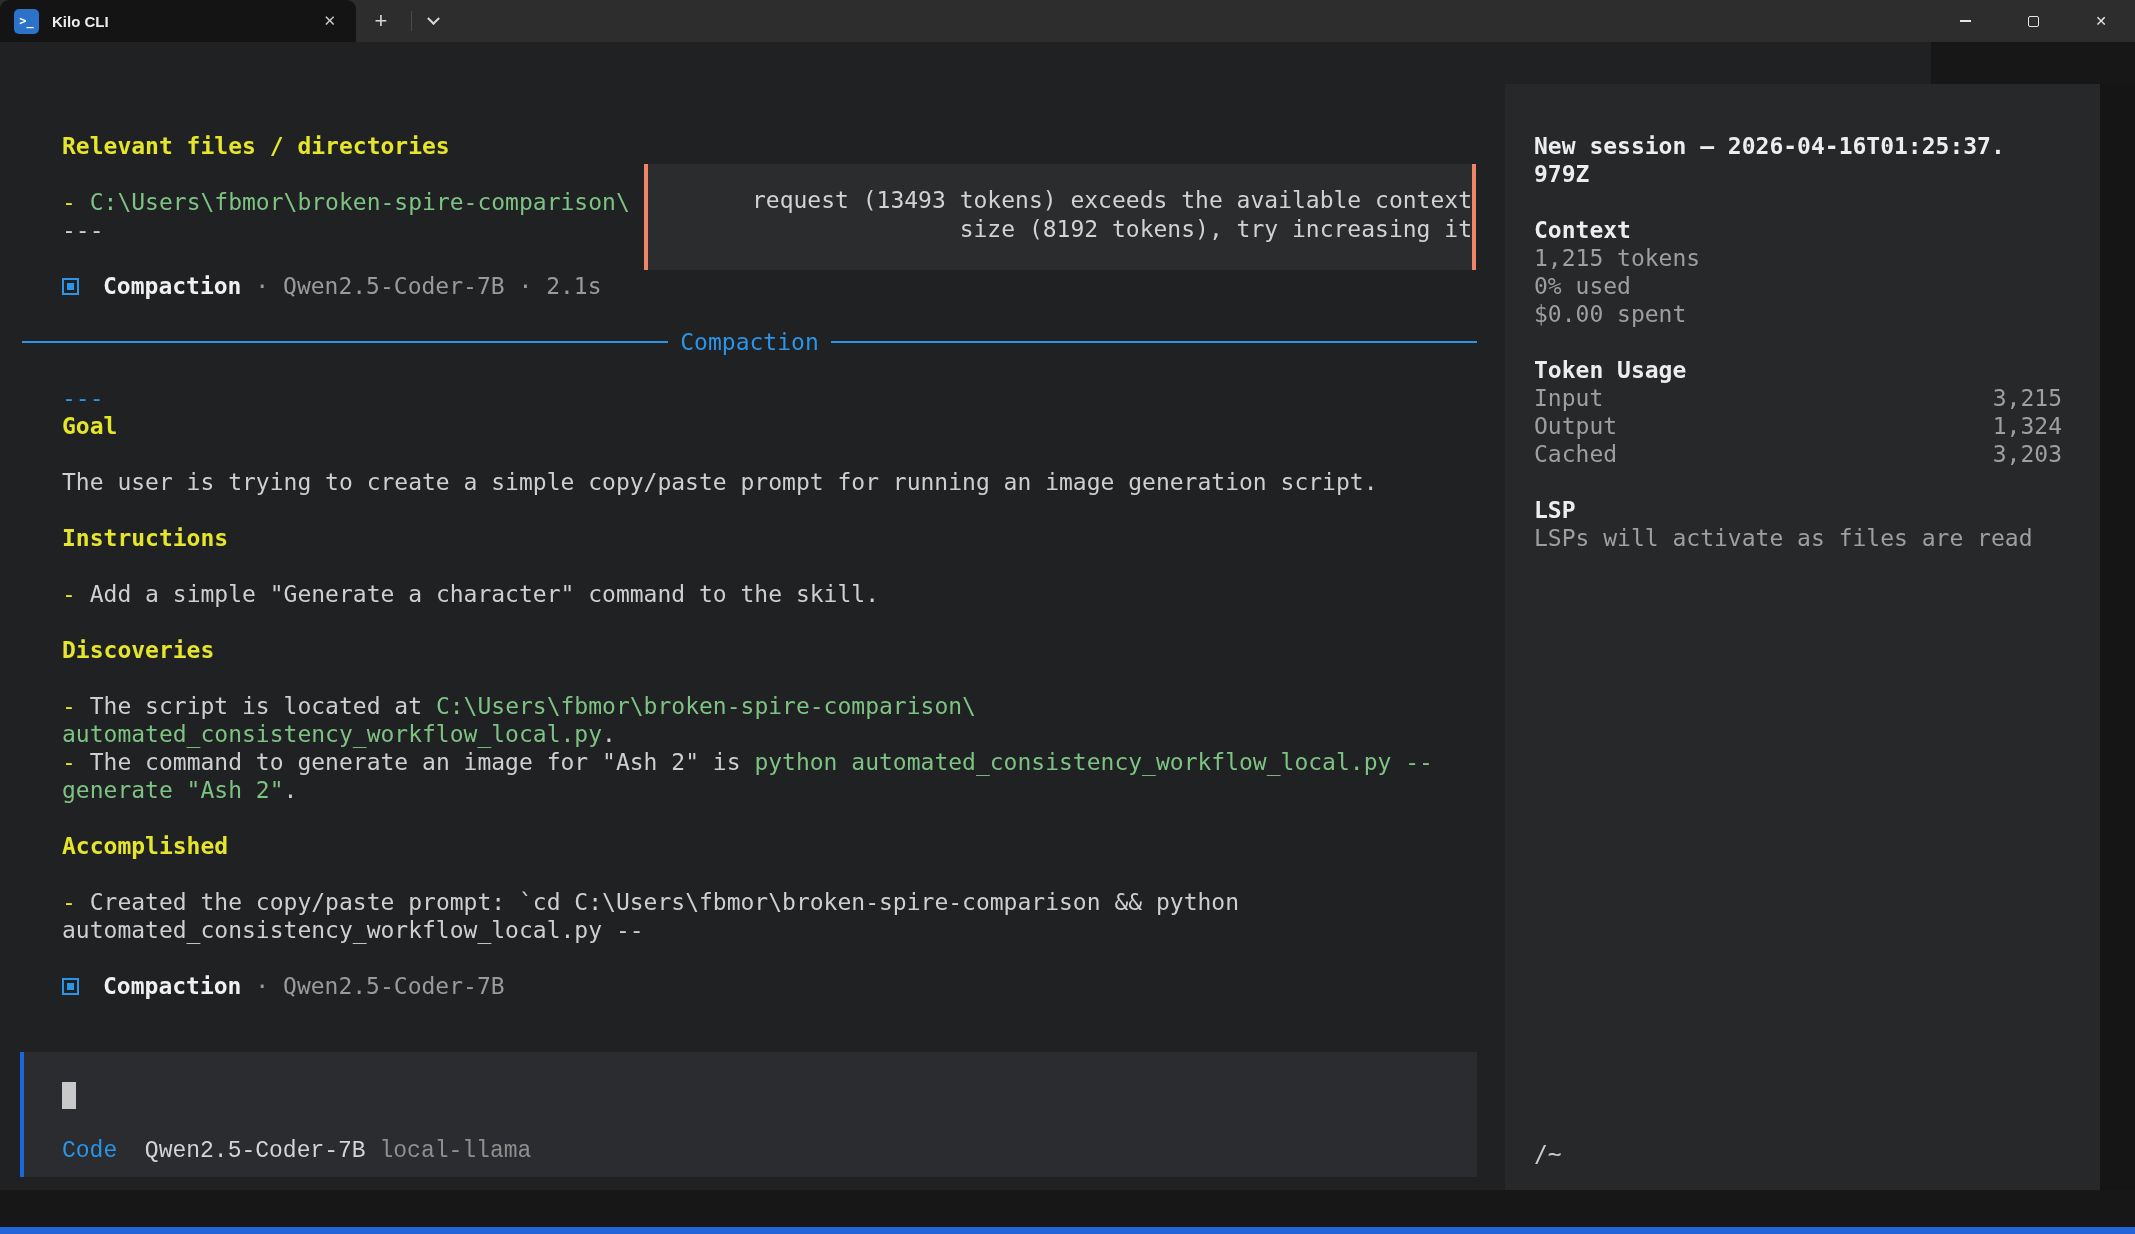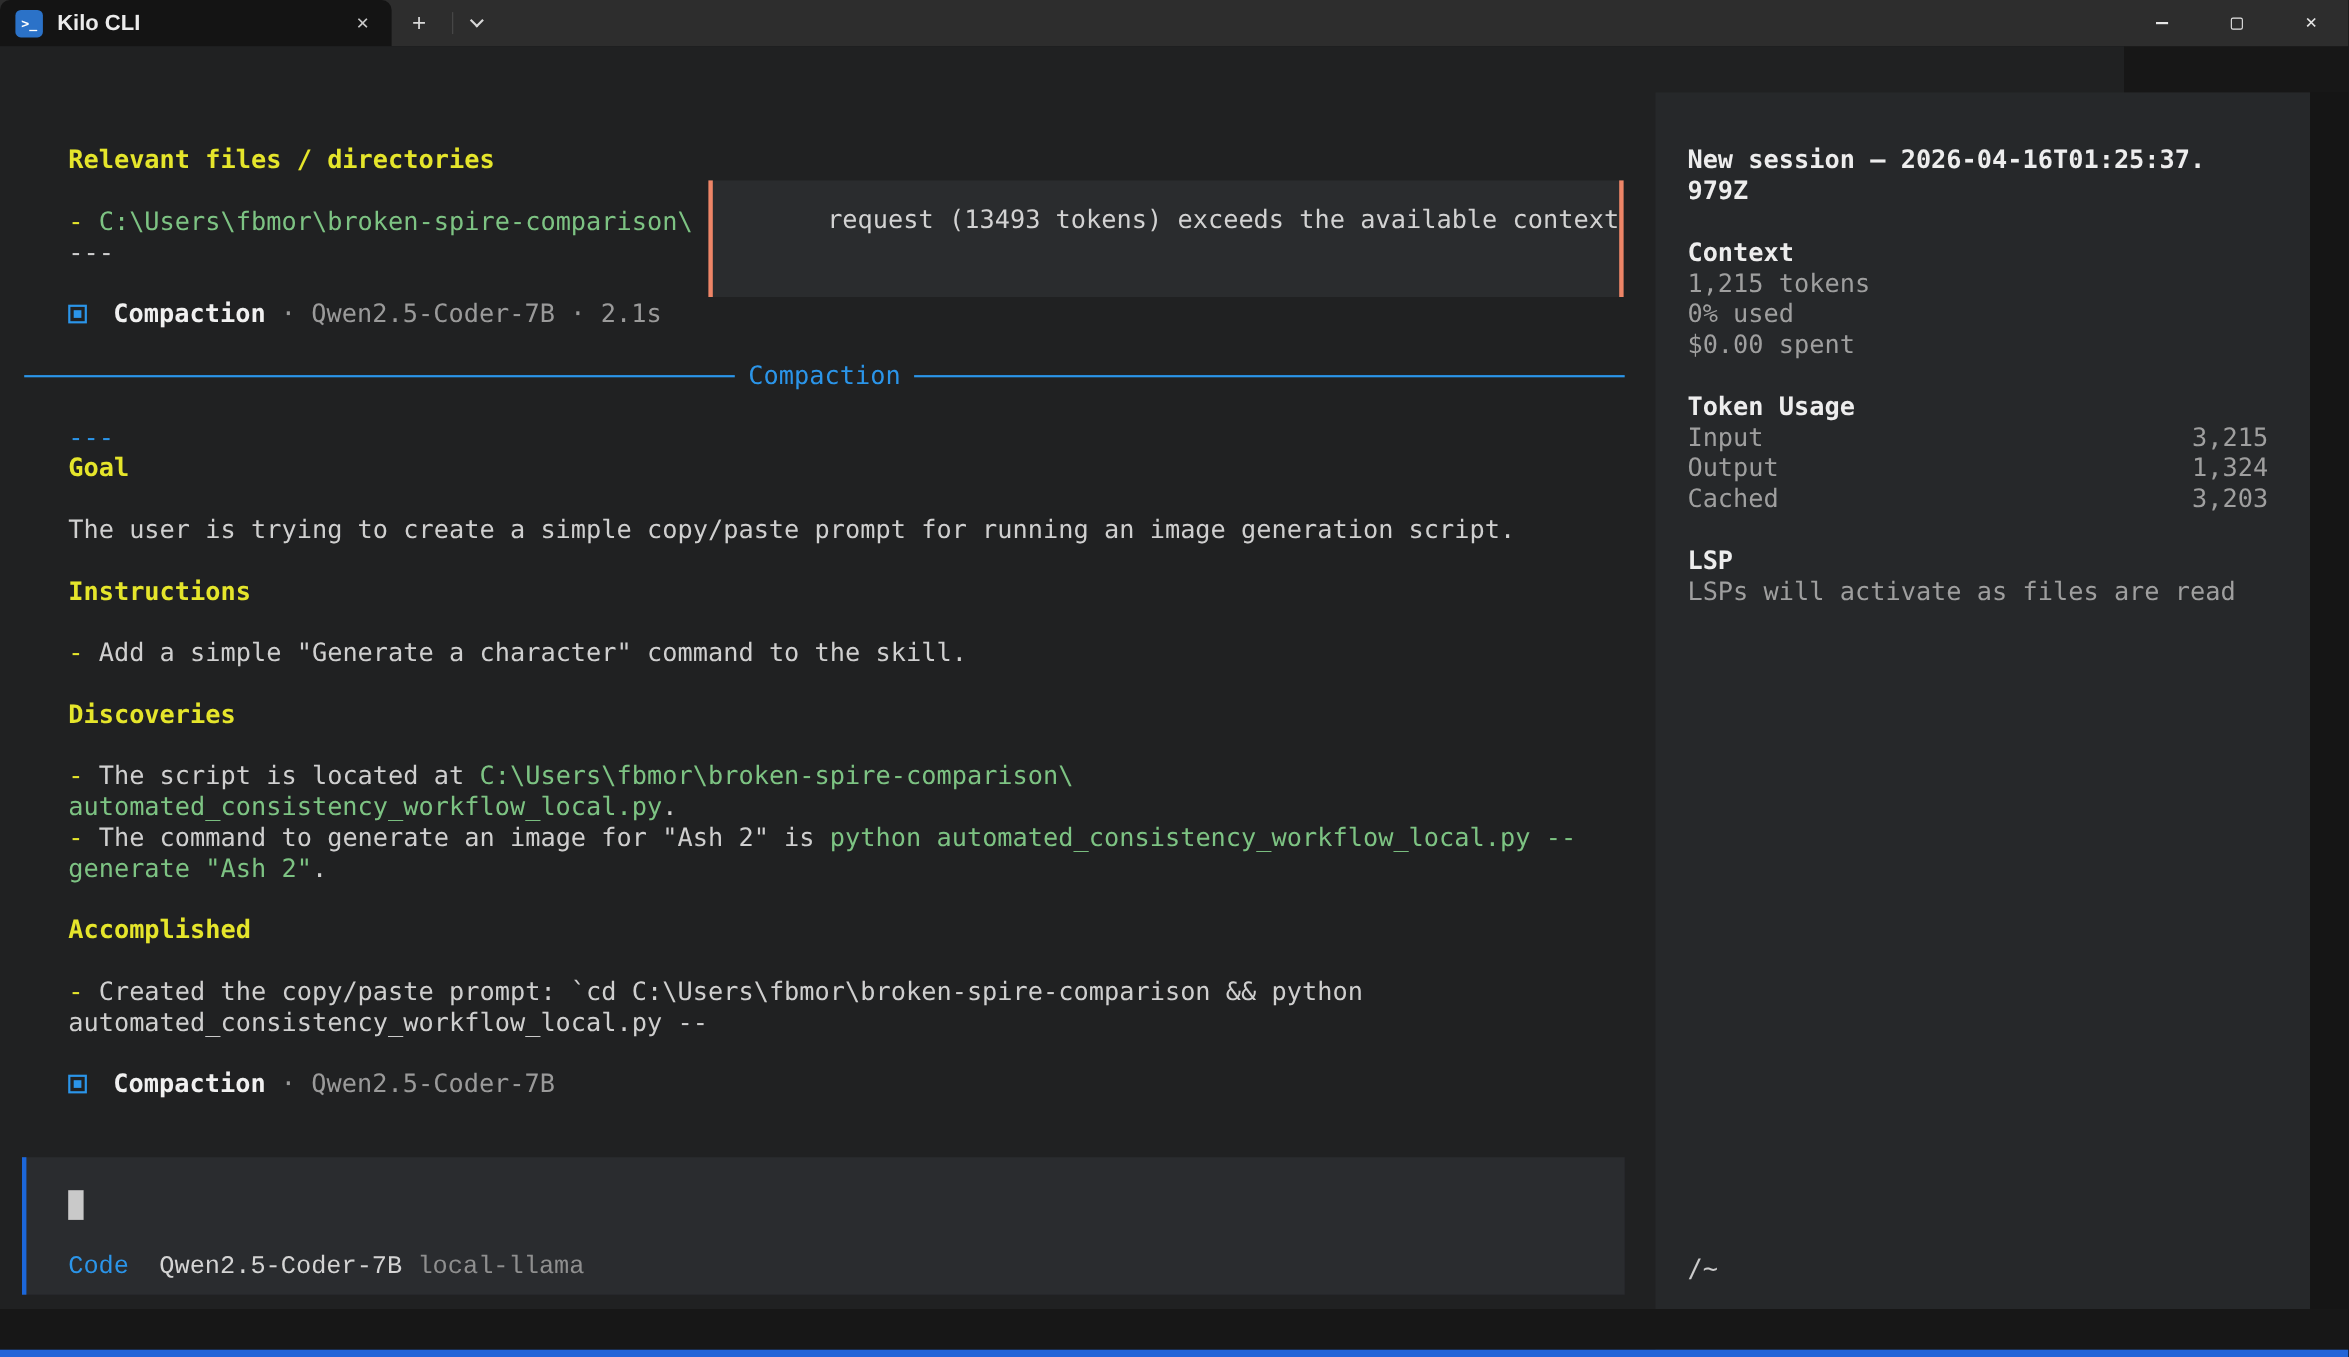--- a/index.html
+++ b/index.html
@@ -7,21 +7,21 @@
     font-family:"DejaVu Sans Mono","Liberation Mono",monospace; }
   .window { position:relative; width:2135px; height:1234px; }
 
   
   .titlebar { position:absolute; top:0; left:0; width:2135px; height:42px; background:#2d2d2d; }
   .tab { position:absolute; left:0; top:0; width:356px; height:42px; background:#141414;
     border-radius:9px 9px 0 0; display:flex; align-items:center; padding:0 14px;
     font-family:"Liberation Sans",sans-serif; }
   .ps-icon { width:25px; height:25px; border-radius:5px; background:#2b72c8; color:#fff;
     font:bold 12px/25px "DejaVu Sans Mono",monospace; text-align:center; flex:0 0 auto; }
-  .tab-title { color:#ececec; font-size:20px; font-weight:700; margin-left:13px; }
+  .tab-title { color:#ececec; font-size:15px; font-weight:700; margin-left:13px; }
   .tab-close { margin-left:auto; color:#c9c9c9; font-size:15px; padding:0 6px; cursor:default; }
   .tbtn { position:absolute; top:0; height:42px; display:flex; align-items:center;
     justify-content:center; color:#d8d8d8; }
   .newtab { left:358px; width:46px; font:300 22px/42px "Liberation Sans",sans-serif; }
   .tsep { position:absolute; left:411px; top:11px; width:1px; height:20px; background:#4a4a4a; }
   .tabdrop { left:412px; width:42px; }
   .chev { display:block; width:9px; height:9px; border-right:2px solid #d8d8d8;
     border-bottom:2px solid #d8d8d8; transform:rotate(45deg) translate(-2px,-2px); }
   .wctrls { position:absolute; right:0; top:0; height:42px; display:flex; }
   .wbtn { width:68px; height:42px; display:flex; align-items:center; justify-content:center; }
@@ -139,20 +139,21 @@
         <div class="trow"><span class="fg-yellow b">Accomplished</span></div>
         <div class="trow"></div>
         <div class="trow"><span class="fg-yellow">- </span><span class="fg-body">Created the copy/paste prompt: `cd C:\Users\fbmor\broken-spire-comparison &amp;&amp; python</span></div>
         <div class="trow"><span class="fg-body">automated_consistency_workflow_local.py --</span></div>
         <div class="trow"></div>
         <div class="trow"><span class="sq-icon"></span><span class="fg-white b">Compaction</span><span class="fg-dim"> · </span><span class="fg-dim">Qwen2.5-Coder-7B</span></div>
       </div>
 
     <div class="error-box">
       <div>request (13493 tokens) exceeds the available context</div>
+      <div>size (8192 tokens), try increasing it</div>
     </div>
 
     <div class="input-box">
       <span class="cursor"></span>
       <div class="input-meta"><span class="im-mode">Code</span><span>  </span><span class="im-model">Qwen2.5-Coder-7B</span><span> </span><span class="im-provider">local-llama</span></div>
     </div>
 
     <div class="status">
       <span class="spinner"><span></span><span></span><span></span><span></span><span></span><span></span><span></span><span></span></span>
       <span class="st-esc">esc</span>

